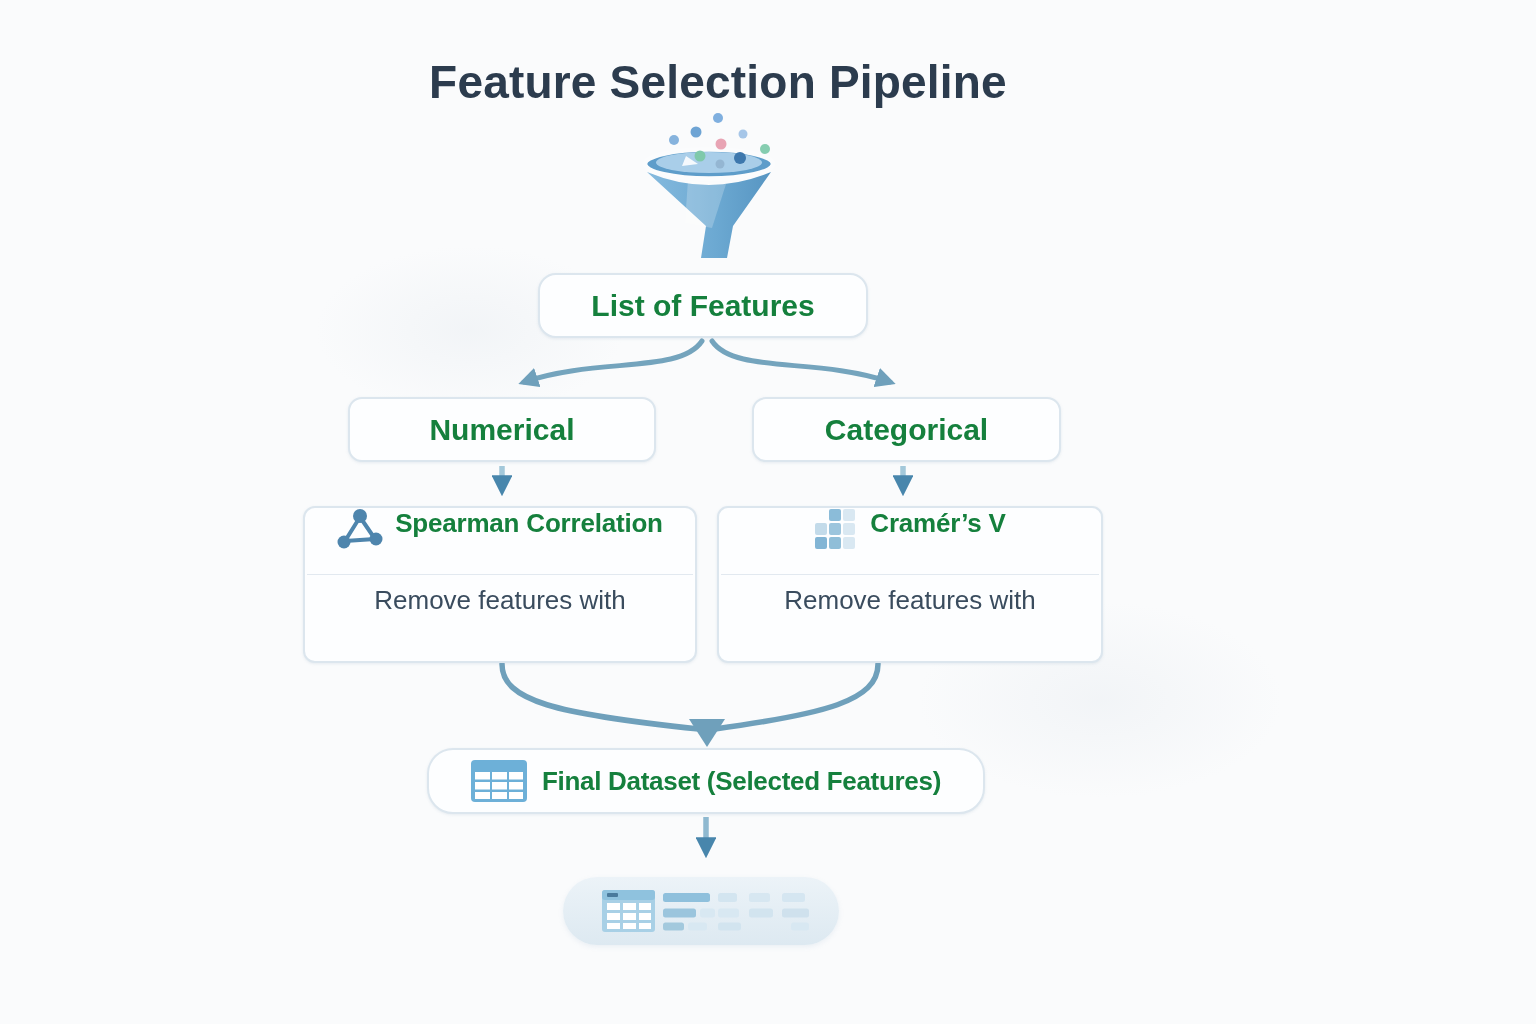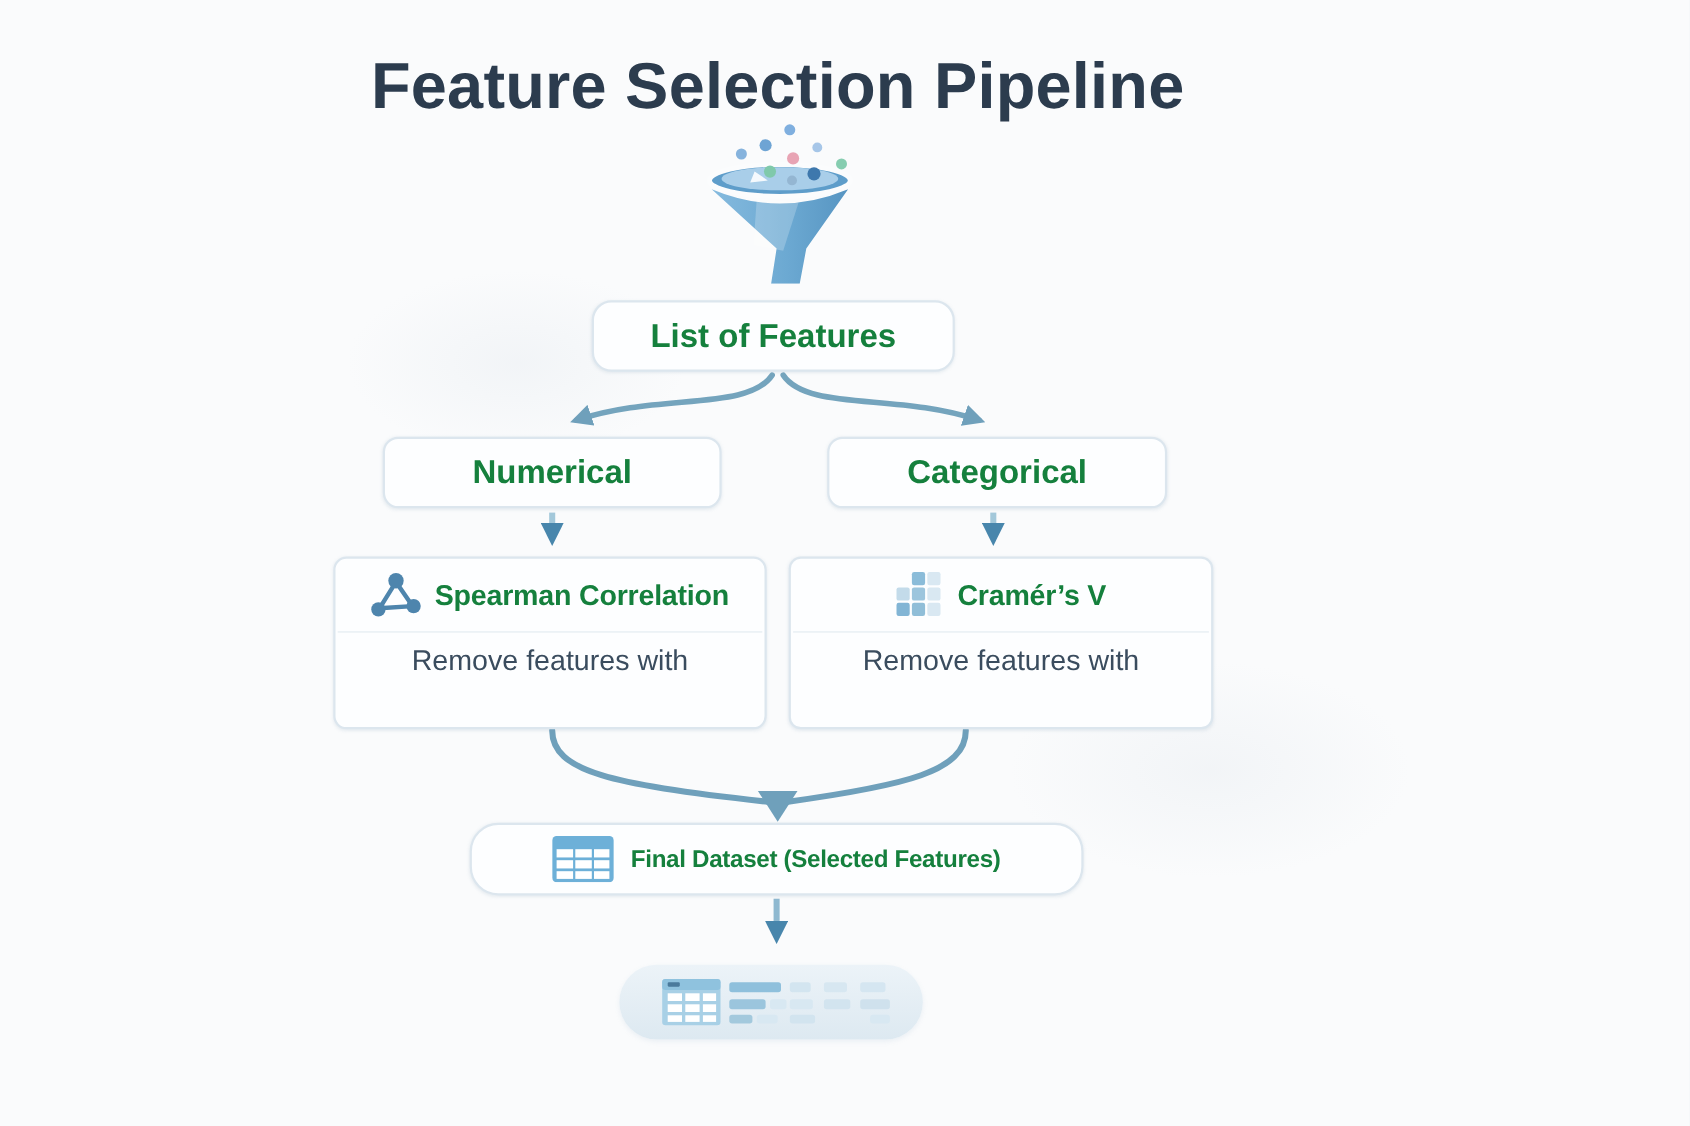--- a/index.html
+++ b/index.html
@@ -7,22 +7,22 @@
     position:relative;width:1536px;height:1024px;margin:0 auto;
     background:
       radial-gradient(220px 120px at 470px 330px, rgba(235,239,243,.55), rgba(235,239,243,0) 70%),
       radial-gradient(260px 140px at 1100px 700px, rgba(234,238,242,.5), rgba(234,238,242,0) 70%),
       #fafbfc;
     overflow:hidden;
     font-family:"Liberation Sans", sans-serif;
     color:#2b3c4f;
   }
   .title{
-    position:absolute;top:44px;left:0;width:1414px;margin:0;
-    text-align:center;font-size:59px;font-weight:700;color:#2c3c4e;letter-spacing:.2px;
+    position:absolute;top:44px;left:0;width:1414px;margin:11px;
+    text-align:center;font-size:46px;font-weight:700;color:#2c3c4e;letter-spacing:.2px;
   }
   svg.arrows{position:absolute;left:0;top:0;z-index:1;}
   .curve{fill:none;stroke:#74a4bd;stroke-width:5px;stroke-linecap:round;}
   .curve2{fill:none;stroke:#6fa0bb;stroke-width:5.5px;stroke-linecap:round;}
   .stem{fill:none;stroke:#a3c8da;stroke-width:5.5px;}
   .stem2{fill:none;stroke:#8fb9d0;stroke-width:5.5px;}
   .icon-abs{position:absolute;z-index:2;}
   .node{
     position:absolute;z-index:2;box-sizing:border-box;
     background:#fdfeff;border:2px solid #dce6ee;
@@ -31,29 +31,29 @@
     white-space:nowrap;
   }
   .node .lbl{color:#15803d;}
   .list-box{left:538px;top:273px;width:330px;height:65px;border-radius:18px;font-size:30px;font-weight:700;}
   .numerical-box{left:348px;top:397px;width:308px;height:65px;border-radius:14px;font-size:30px;font-weight:700;}
   .categorical-box{left:752px;top:397px;width:309px;height:65px;border-radius:14px;font-size:30px;font-weight:700;}
   .analysis{top:506px;height:157px;border-radius:12px;flex-direction:column;justify-content:flex-start;}
   .spearman-box{left:303px;width:394px;}
   .cramers-box{left:717px;width:386px;border-radius:11px;}
   .analysis .head{
-    height:66px;display:flex;align-items:center;justify-content:center;gap:12px;
+    height:66px;display:flex;justify-content:center;gap:12px;
     font-size:26px;font-weight:700;letter-spacing:-.2px;width:100%;
   }
   .analysis .divider{width:99%;border-top:1.5px solid #e2e9f0;}
   .analysis .body{
     margin-top:9px;font-size:26px;font-weight:400;color:#3a4c5e;
     line-height:1.26;white-space:normal;
   }
-  .final-box{left:427px;top:748px;width:558px;height:66px;border-radius:26px;gap:15px;font-size:22px;font-weight:700;letter-spacing:-.3px;}
+  .final-box{left:427px;top:748px;width:558px;height:66px;border-radius:26px;gap:15px;font-size:26px;font-weight:700;letter-spacing:-.3px;}
   .pill{
     position:absolute;left:563px;top:877px;width:276px;height:68px;border-radius:34px;z-index:2;
     background:linear-gradient(180deg,#ecf3f8,#dde9f1);
     box-shadow:0 2px 5px rgba(150,175,198,.15);
   }
 </style>
 </head>
 <body>
 
 <div class="canvas">

